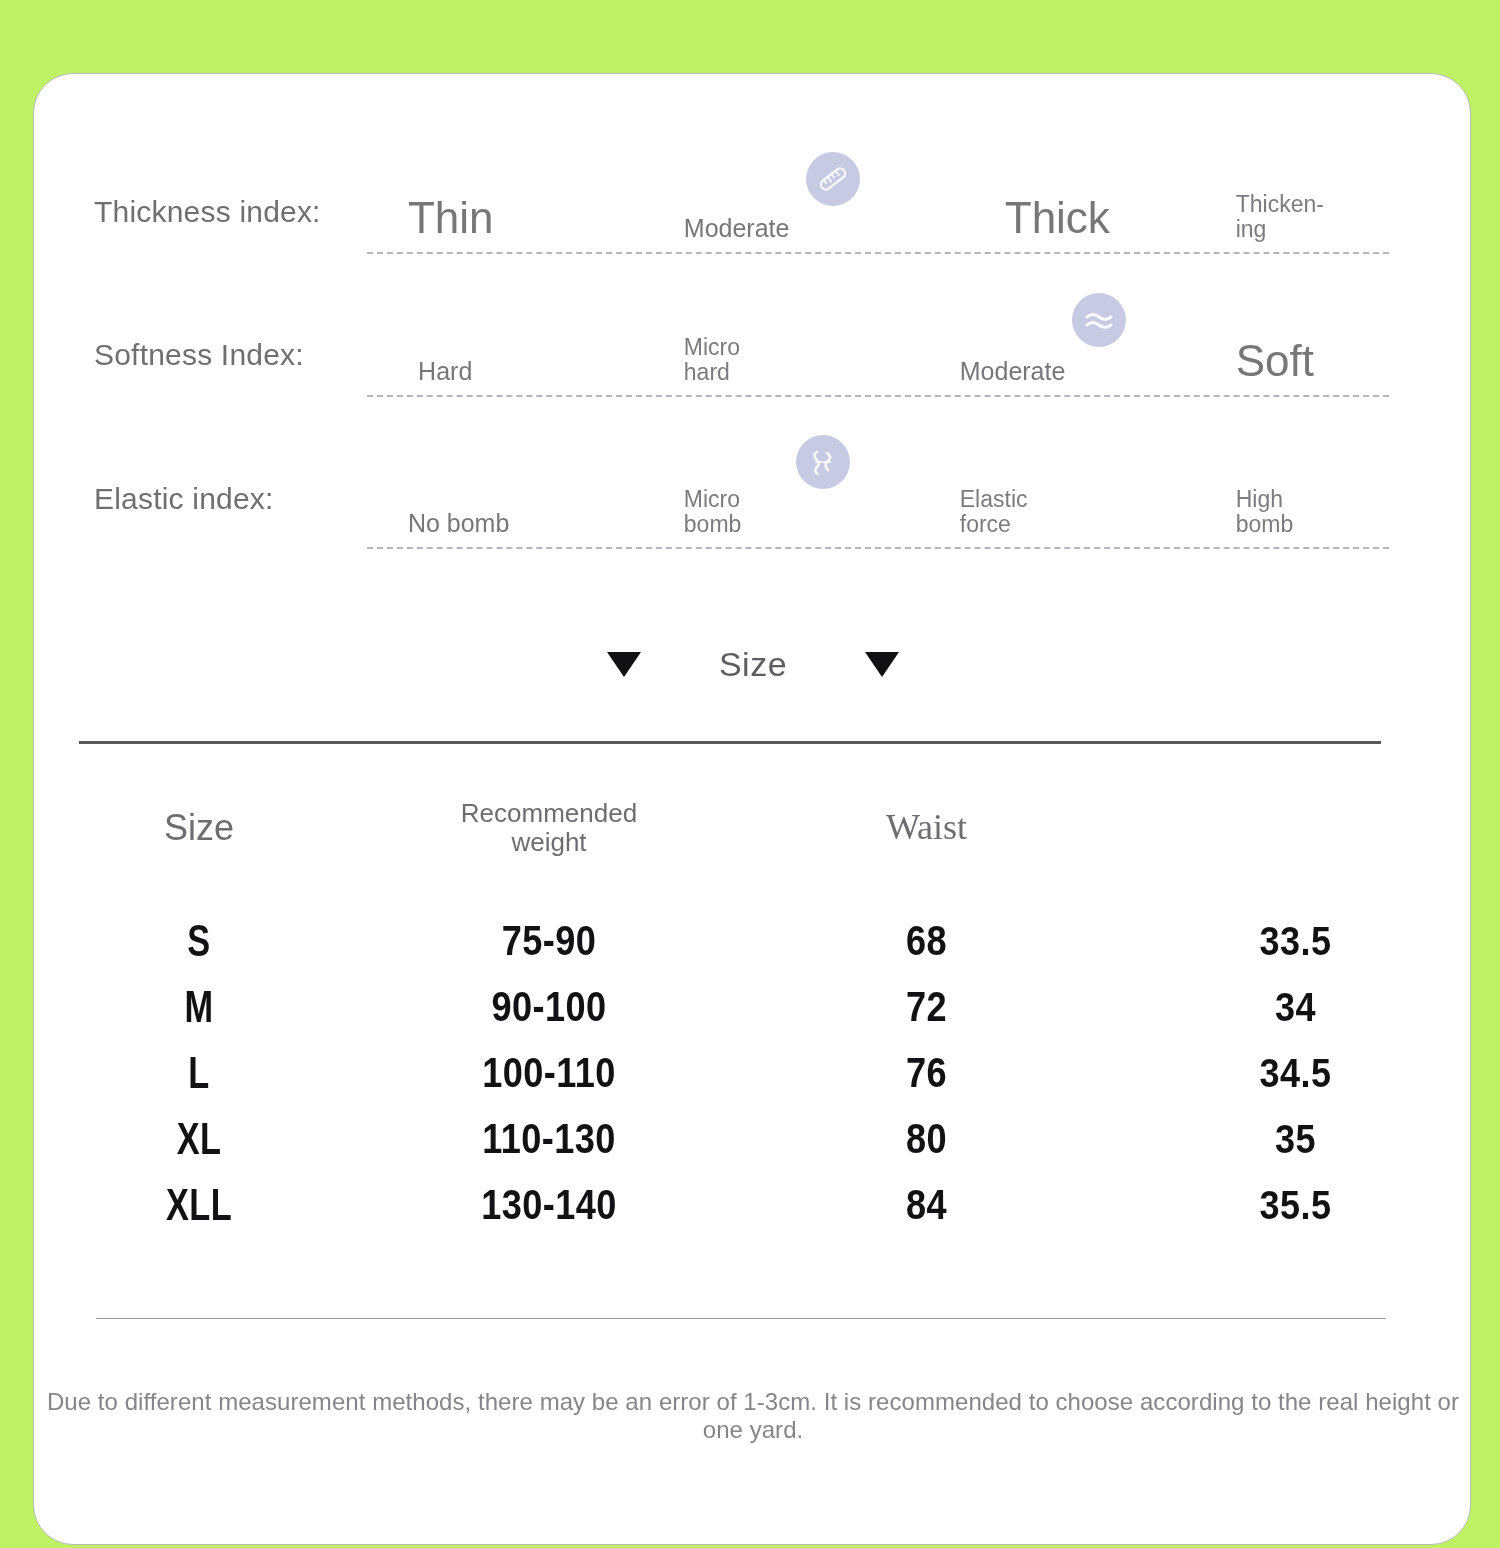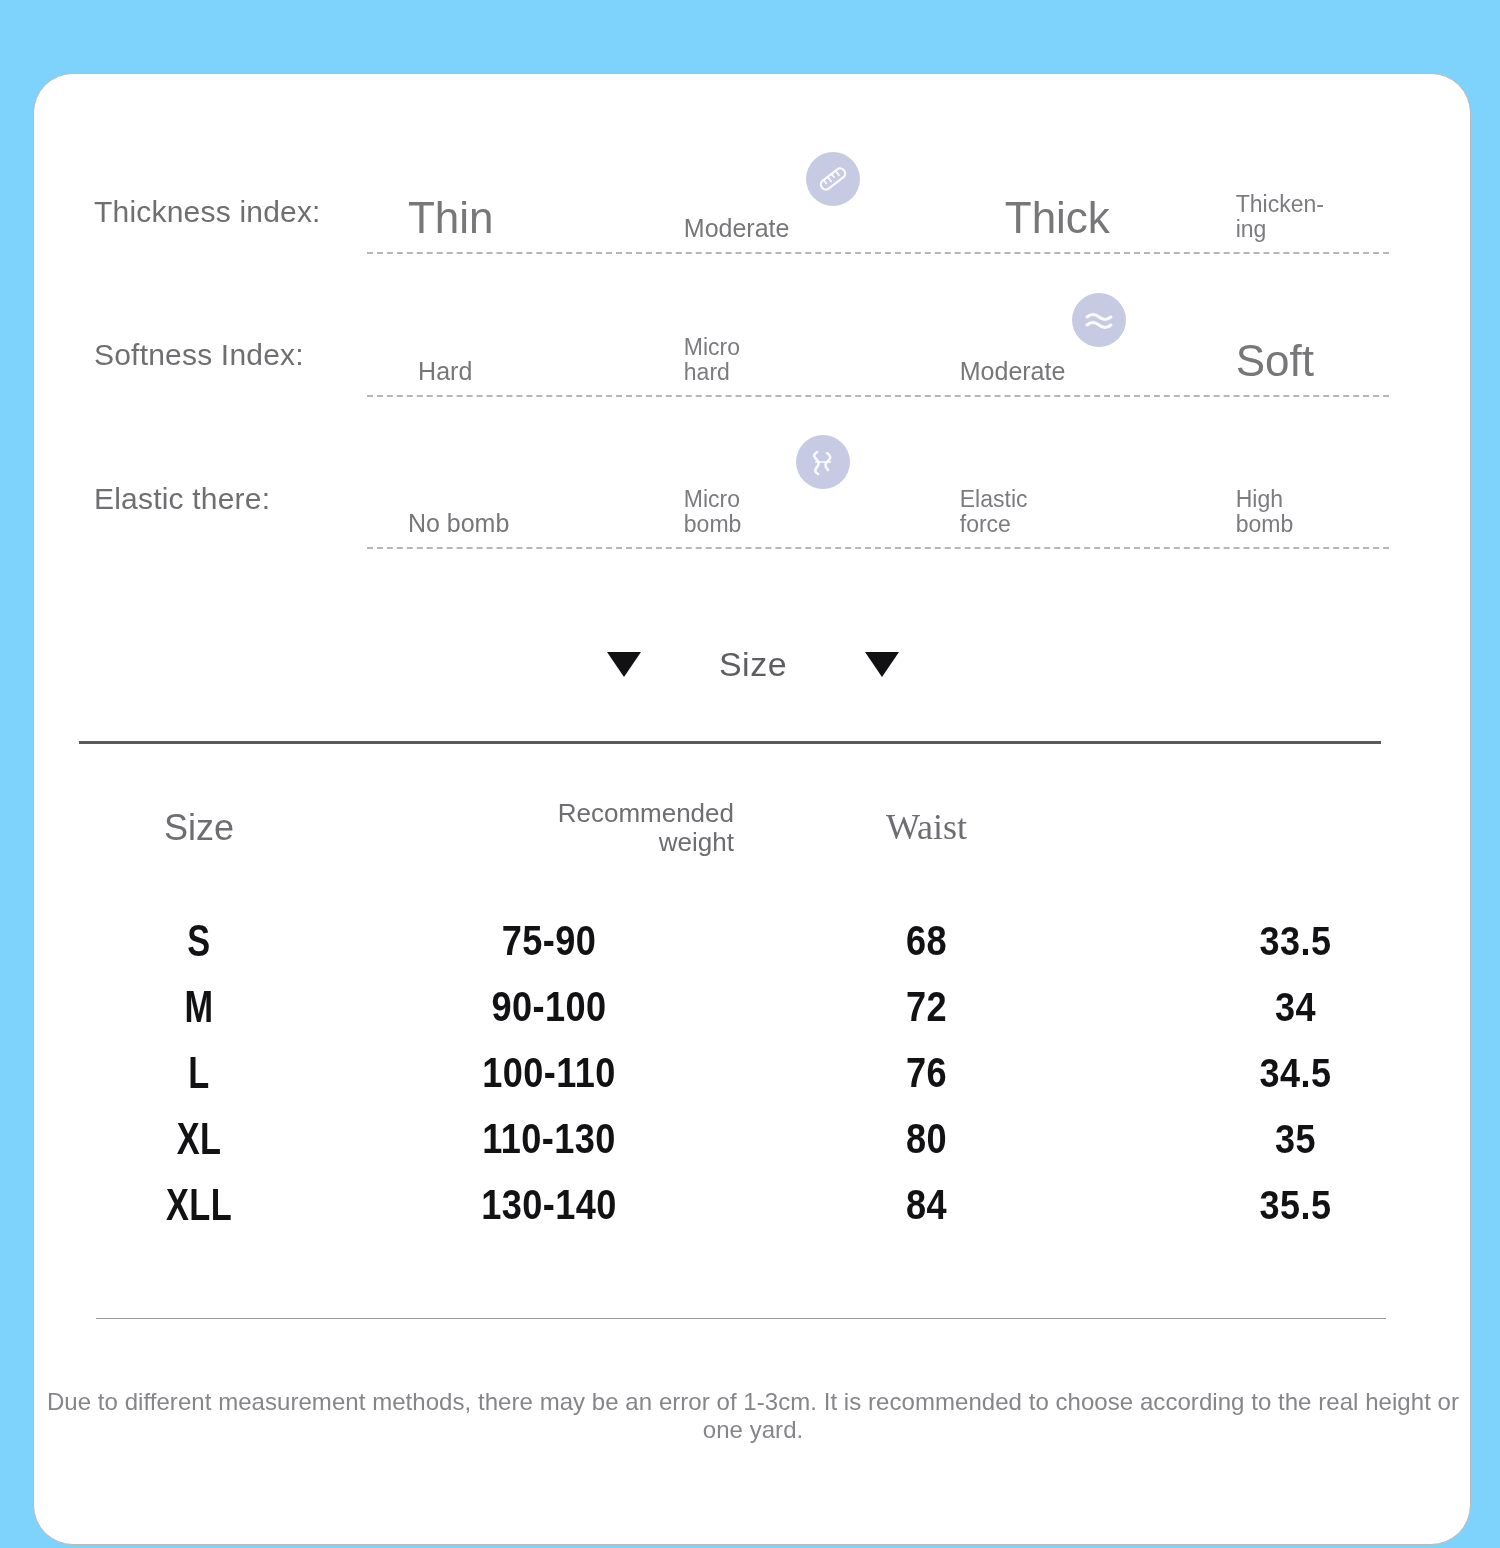--- a/index.html
+++ b/index.html
@@ -11,21 +11,21 @@
     width: 1500px;
     height: 1548px;
     font-family: "Liberation Sans", sans-serif;
     -webkit-font-smoothing: antialiased;
   }
 
   .page {
     position: relative;
     width: 1500px;
     height: 1548px;
-    background: #7dd3fc;
+    background: #bef264;
     overflow: hidden;
   }
 
   
   .card {
     position: absolute;
     left: 33px;
     top: 73px;
     width: 1438px;
     height: 1472px;
@@ -255,21 +255,21 @@
         <div class="badge" style="left:69%; top:-6px;">
           <svg width="38" height="38" viewBox="0 0 38 38">
             <path d="M7 16 q6 -5 12 0 q6 5 12 0" fill="none" stroke="#ffffff" stroke-width="3" stroke-linecap="round" opacity="0.93"></path>
             <path d="M7 24 q6 -5 12 0 q6 5 12 0" fill="none" stroke="#ffffff" stroke-width="3" stroke-linecap="round" opacity="0.93"></path>
           </svg>
         </div>
       </div>
     </div>
 
     <div class="index-row r3">
-      <div class="index-title">Elastic there:</div>
+      <div class="index-title">Elastic index:</div>
       <div class="scale">
         <div class="scale-line"></div>
 
         <div class="tick sz-md" style="left:4%;">No bomb</div>
         <div class="tick sz-sm" style="left:31%;">Micro
 bomb</div>
         <div class="tick sz-sm" style="left:58%;">Elastic
 force</div>
         <div class="tick sz-sm" style="left:85%;">High
 bomb</div>
@@ -289,21 +289,21 @@
       <span class="size-word">Size</span>
       <span class="tri"></span>
     </div>
 
     <div class="rule-top"></div>
 
     <div class="table">
 
       <div class="trow thead">
         <div class="c c-size th-size">Size</div>
-        <div class="c c-weight th-weight" style="white-space:pre-line; text-align:right;">Recommended
+        <div class="c c-weight th-weight" style="white-space:pre-line; text-align:center;">Recommended
 weight</div>
         <div class="c c-waist th-waist">Waist</div>
       </div>
 
       <div style="height:26px;"></div>
 
       <div class="trow tbody-row">
         <div class="c c-size">S</div>
         <div class="c c-weight">75-90</div>
         <div class="c c-waist">68</div>

